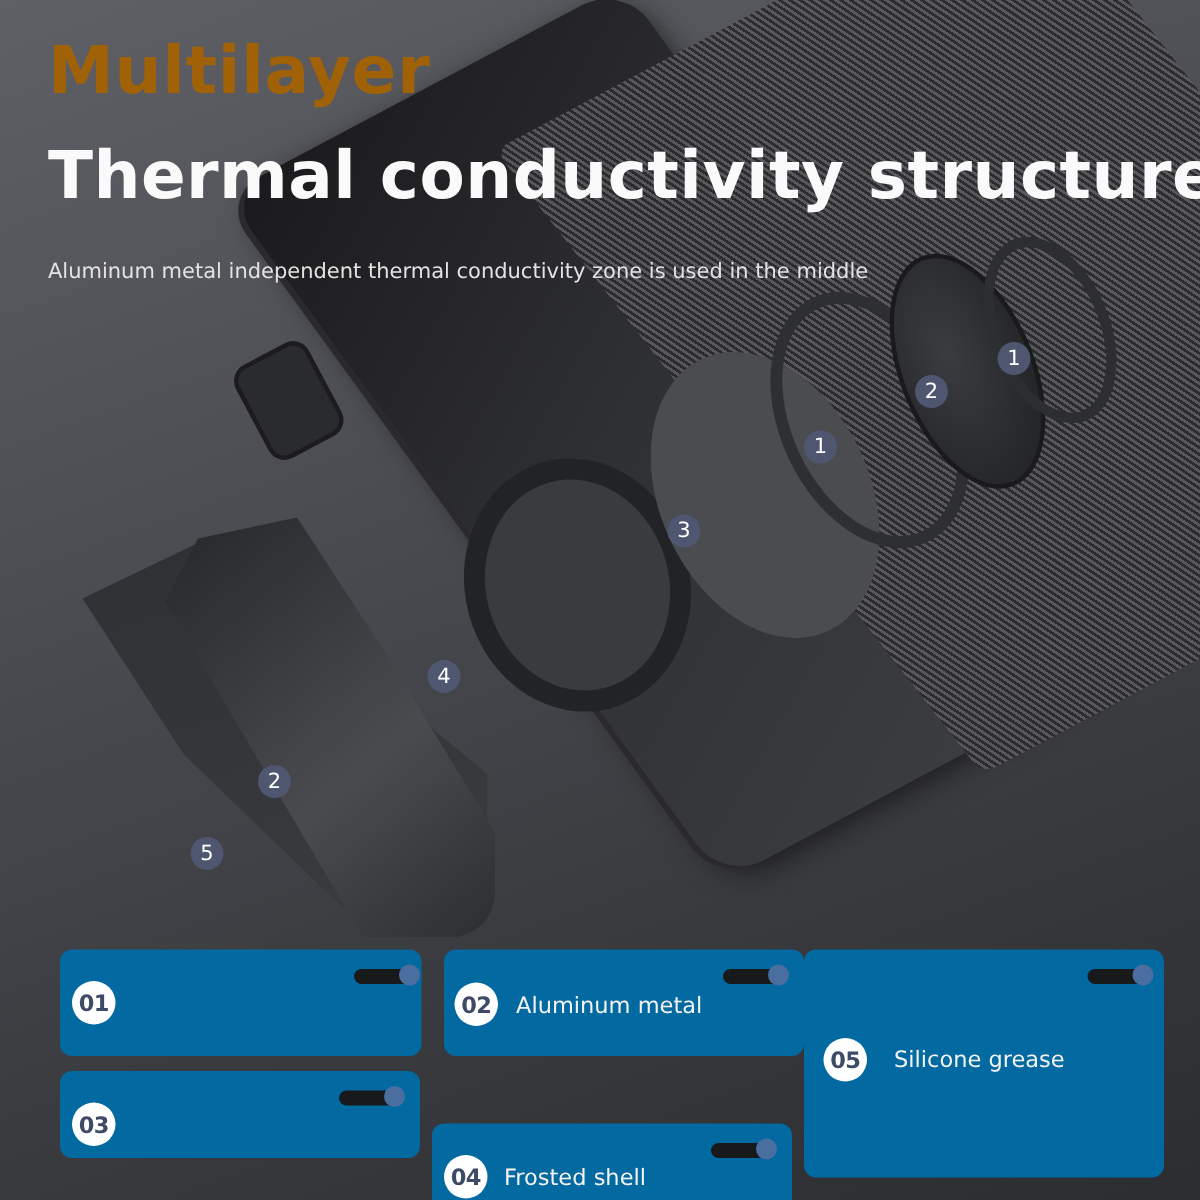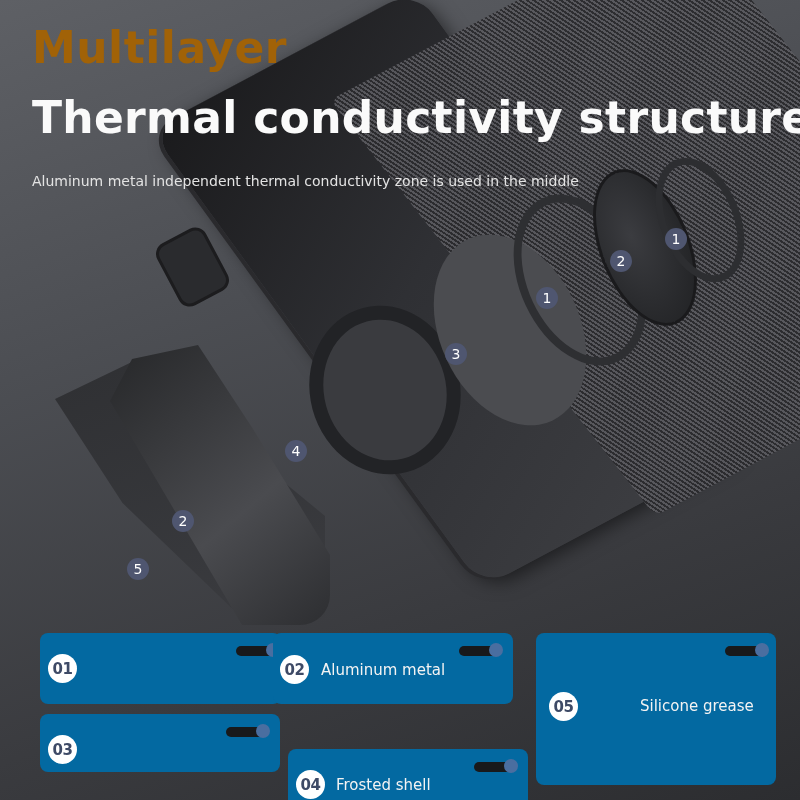--- a/index.html
+++ b/index.html
@@ -156,21 +156,21 @@
 <div class="marker" style="left:172px;top:510px;">2</div>
 <div class="marker" style="left:127px;top:558px;">5</div>
 
 <div class="card" style="left:40px;top:633px;width:241px;height:71px;">
   <div class="toggle" style="left:196px;top:13px;">
       <div class="knob"></div>
     </div>
   <div class="num" style="left:8px;top:21px;">01</div>
 </div>
 
-<div class="card" style="left:273px;top:633px;width:240px;height:71px;">
+<div class="card" style="left:296px;top:633px;width:240px;height:71px;">
   <div class="toggle" style="left:186px;top:13px;">
       <div class="knob"></div>
     </div>
   <div class="num" style="left:7px;top:22px;">02</div>
   <div class="label" style="left:48px;top:28px;">Aluminum metal</div>
 </div>
 
 <div class="card" style="left:40px;top:714px;width:240px;height:58px;">
   <div class="toggle" style="left:186px;top:13px;">
       <div class="knob"></div>
@@ -184,14 +184,14 @@
     </div>
   <div class="num" style="left:8px;top:21px;">04</div>
   <div class="label" style="left:48px;top:27px;">Frosted shell</div>
 </div>
 
 <div class="card" style="left:536px;top:633px;width:240px;height:152px;">
   <div class="toggle" style="left:189px;top:13px;">
       <div class="knob"></div>
     </div>
   <div class="num" style="left:13px;top:59px;">05</div>
-  <div class="label" style="left:60px;top:64px;margin-left:44px;">Silicone grease</div>
+  <div class="label" style="left:60px;top:64px;">Silicone grease</div>
 </div>
 
 </body></html>

